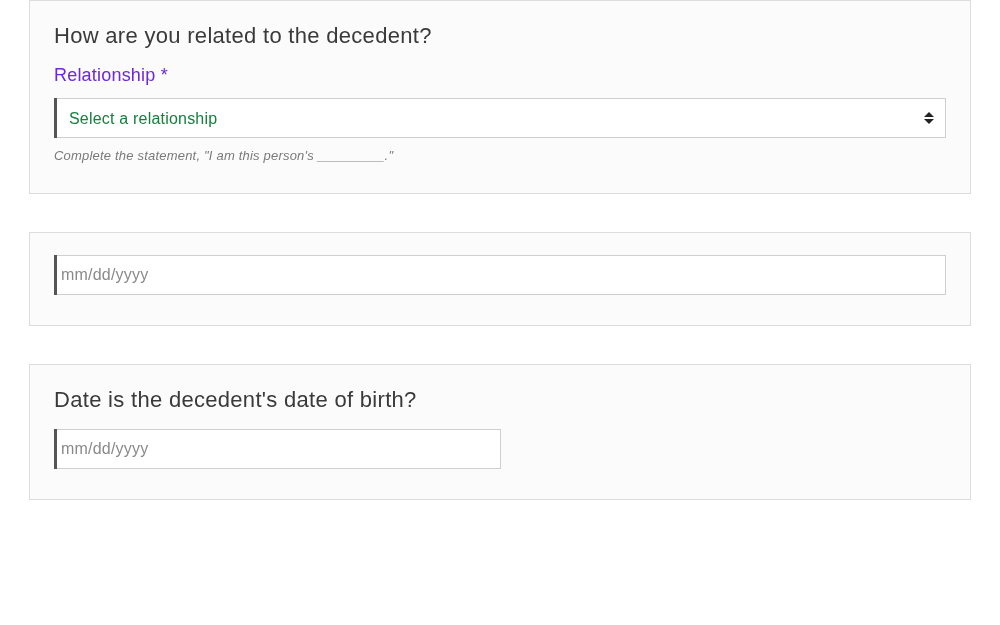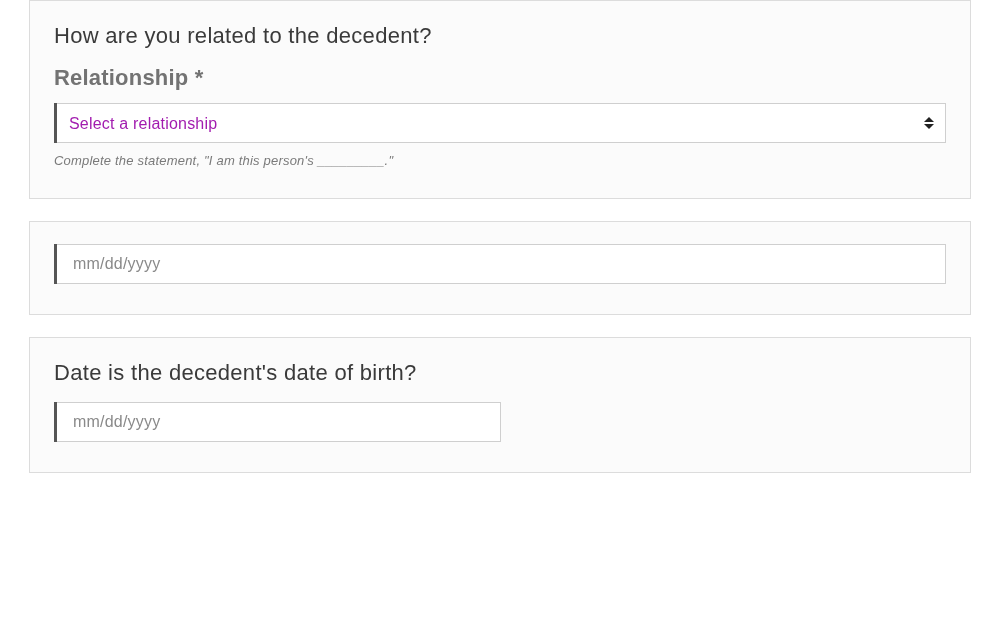--- a/index.html
+++ b/index.html
@@ -10,48 +10,48 @@
     body {
       font-family: -apple-system, BlinkMacSystemFont, "Segoe UI", Helvetica, Arial, sans-serif;
       background: #ffffff;
       padding: 0 29px;
       width: 1000px;
     }
     .form-section {
       border: 1px solid #dcdcdc;
       background: #fbfbfb;
       padding: 22px 24px 30px 24px;
-      margin-bottom: 22px;
+      margin-bottom: 38px;
     }
     .section-heading {
       font-size: 22px;
       font-weight: 400;
       color: #3a3a3a;
       letter-spacing: 0.3px;
       margin-bottom: 16px;
     }
     .field-label {
-      font-size: 22px;
-      font-weight: 700;
-      color: #737373;
+      font-size: 18px;
+      font-weight: 400;
+      color: #6d28d9;
       letter-spacing: 0.2px;
       margin-bottom: 12px;
       display: block;
     }
     .input-wrap {
       position: relative;
       border-left: 3px solid #555;
     }
     .select-field {
       width: 100%;
       height: 40px;
       border: 1px solid #cfcfcf;
       background: #ffffff;
       font-size: 16px;
-      color: #a21caf;
+      color: #15803d;
       padding: 0 40px 0 12px;
       appearance: none;
       -webkit-appearance: none;
       -moz-appearance: none;
       font-family: inherit;
       letter-spacing: 0.2px;
       border-left: none;
     }
     .select-caret {
       position: absolute;
@@ -77,21 +77,21 @@
       border-right: 5px solid transparent;
       border-top: 5px solid #222;
     }
     .text-input {
       width: 100%;
       height: 40px;
       border: 1px solid #cfcfcf;
       background: #ffffff;
       font-size: 16px;
       color: #333;
-      padding: 0 16px;
+      padding: 0 4px;
       font-family: inherit;
       letter-spacing: 0.2px;
       border-left: none;
     }
     .text-input::placeholder {
       color: #8a8a8a;
     }
     .text-input.half {
       width: 444px;
     }

